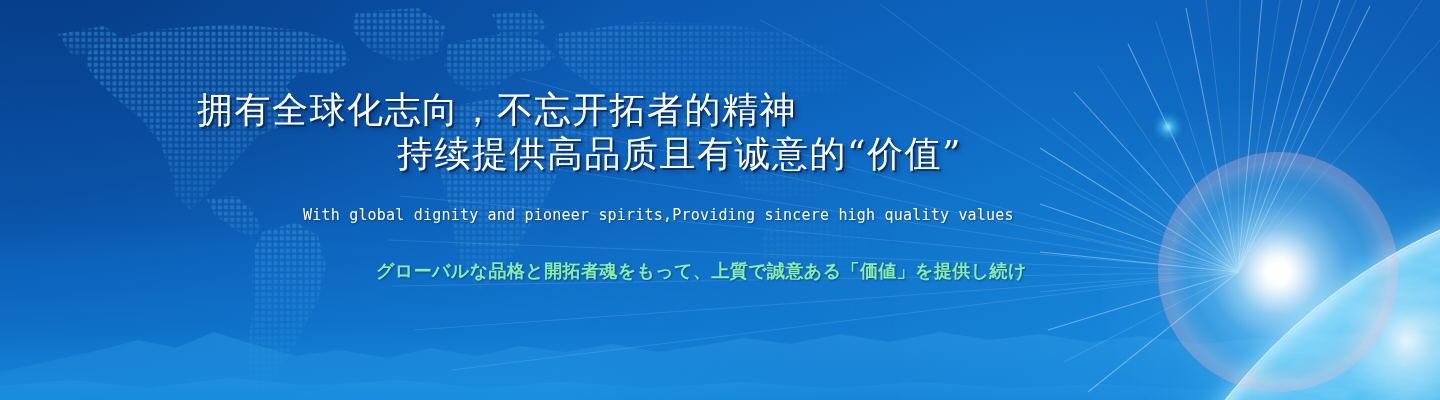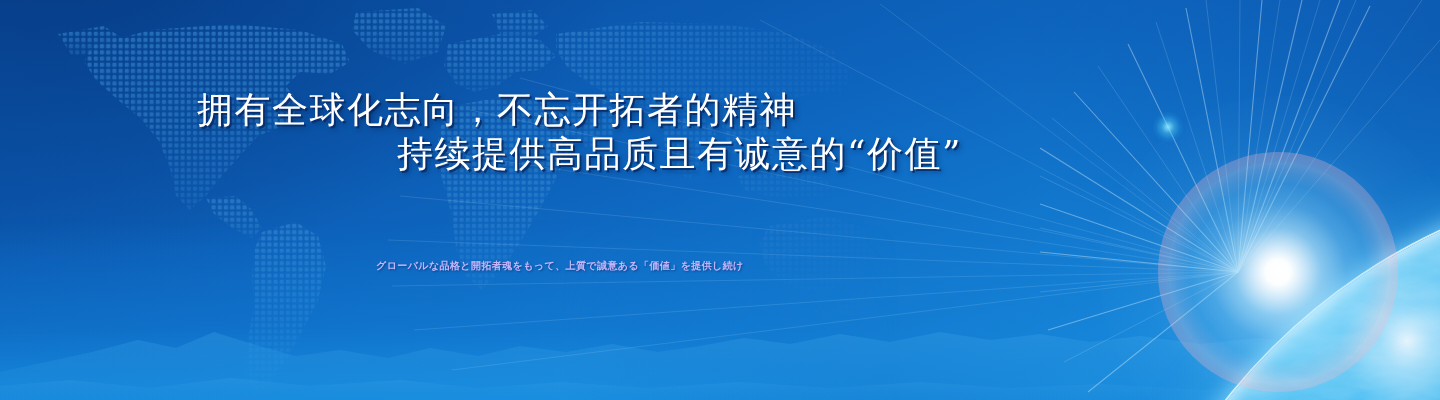--- a/index.html
+++ b/index.html
@@ -240,23 +240,23 @@
     font-weight: 400;
     letter-spacing: 0.2px;
     white-space: nowrap;
     text-shadow: 1px 1px 2px rgba(6,44,104,0.60);
   }
 
   #tagline-ja {
     position: absolute;
     left: 376px;
     top: 259px;
-    color: #c4b5fd;
+    color: #86efac;
     font-family: "DejaVu Sans", "Liberation Sans", sans-serif;
-    font-size: 10px;
+    font-size: 18px;
     font-weight: 700;
     letter-spacing: 0.4px;
     white-space: nowrap;
     text-shadow: 1px 1px 2px rgba(6,44,104,0.60);
   }
 </style>
 </head>
 <body>
 
 <div id="banner">
@@ -434,16 +434,17 @@
 
     <div id="sun-bloom"></div>
     <div id="sun-halo"></div>
     <div id="sun-core"></div>
     <div id="star-dot"></div>
   </div>
 
   <div id="text-block">
     <div class="headline" id="headline-1">拥有全球化志向，不忘开拓者的精神</div>
     <div class="headline" id="headline-2">持续提供高品质且有诚意的“价值”</div>
+    <div id="tagline-en">With global dignity and pioneer spirits,Providing sincere high quality values</div>
     <div id="tagline-ja">グローバルな品格と開拓者魂をもって、上質で誠意ある「価値」を提供し続け</div>
   </div>
 
 </div>
 
 </body></html>

